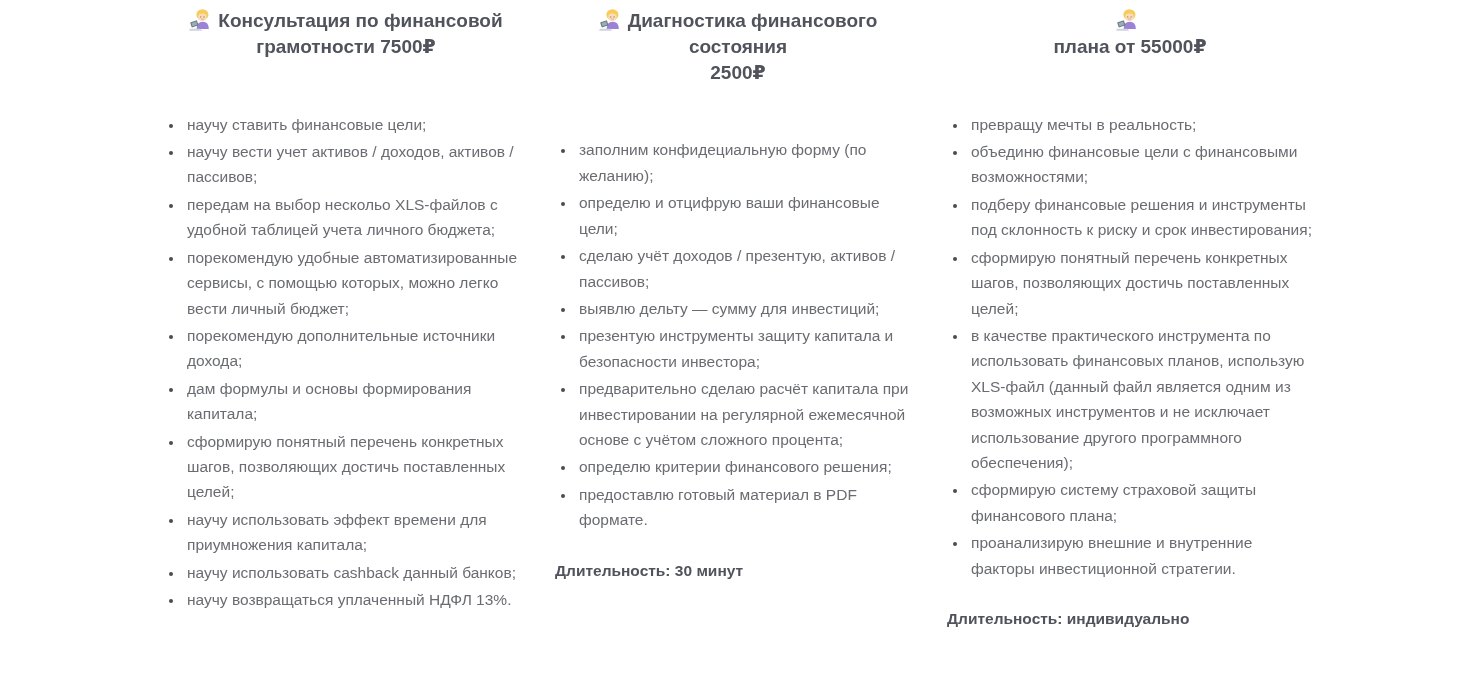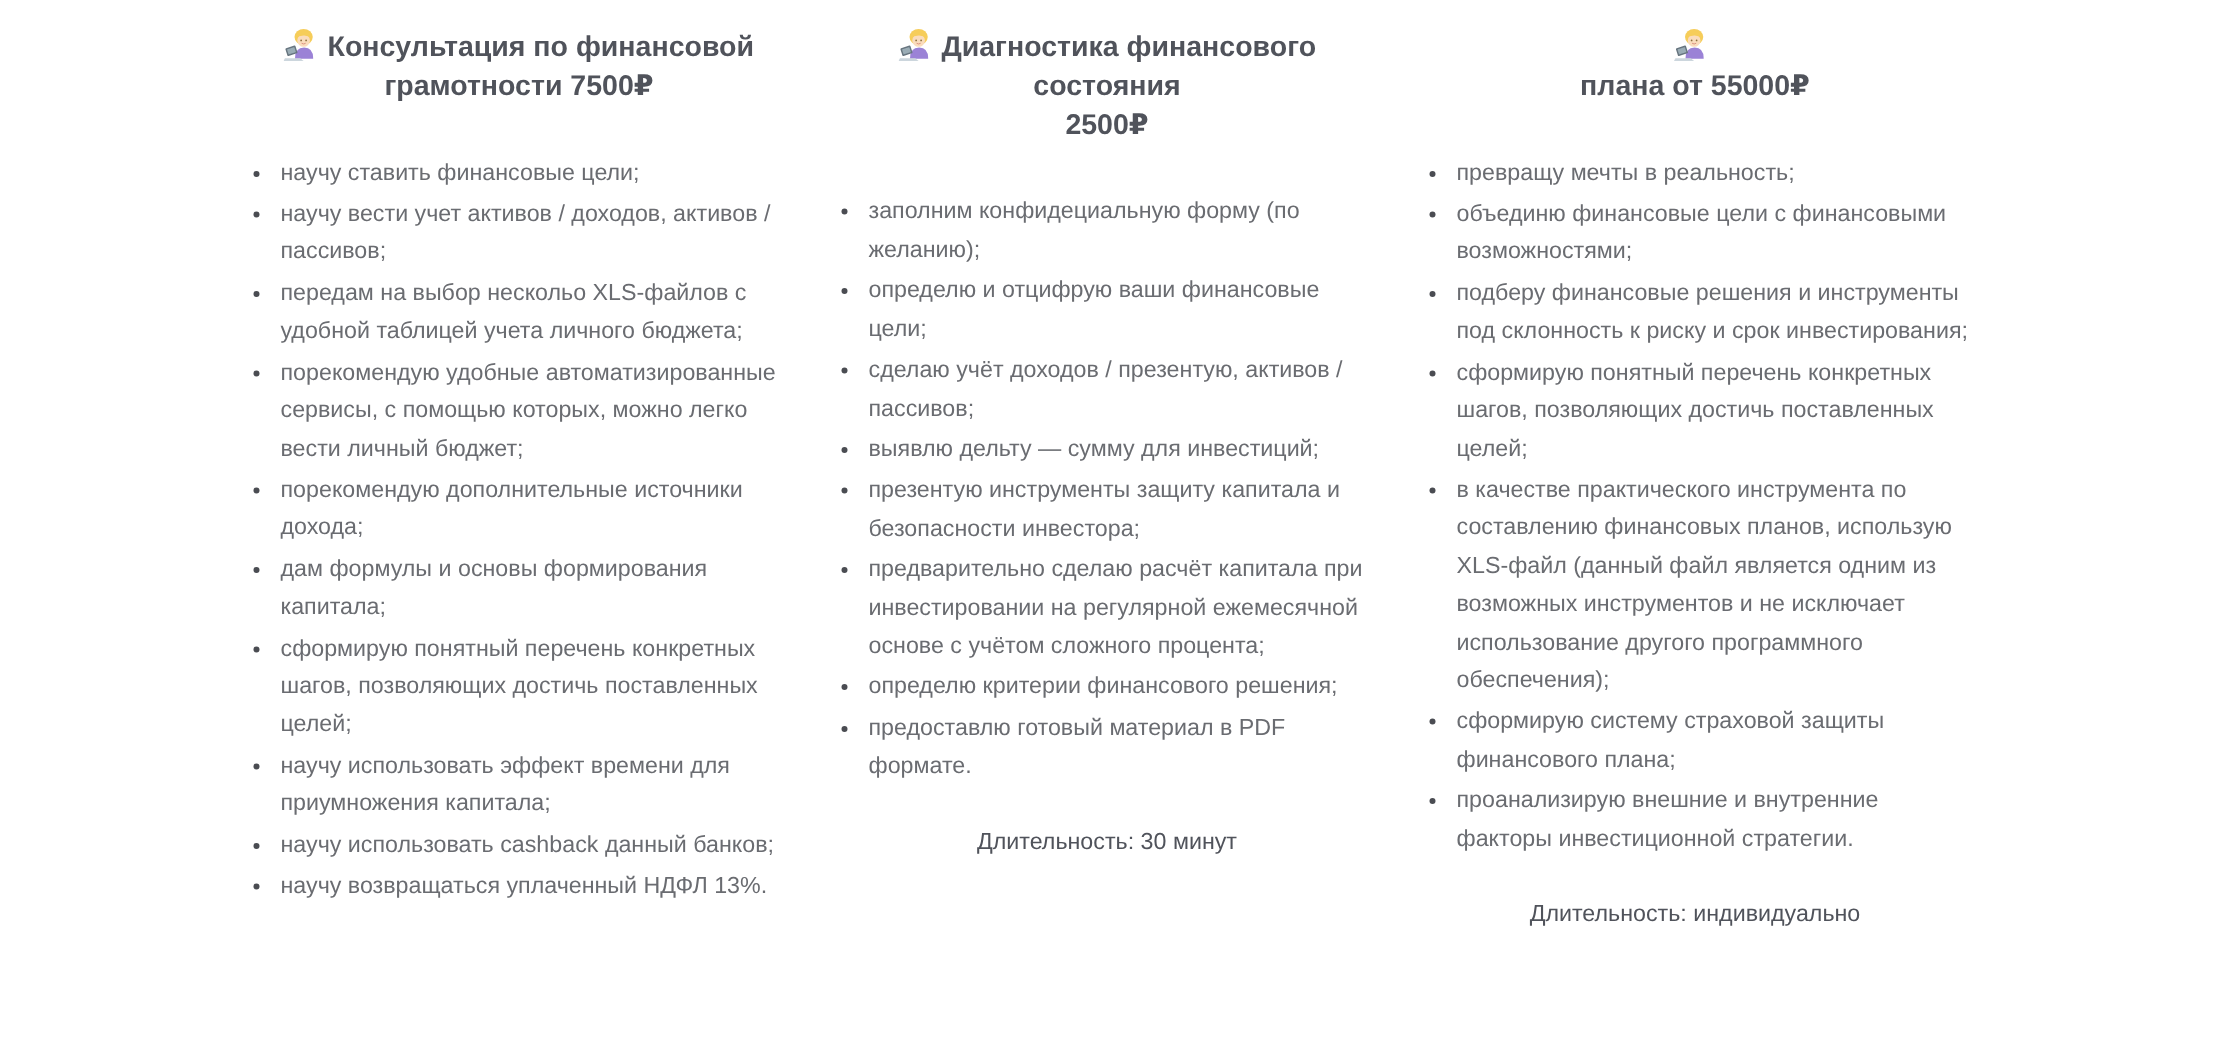--- a/index.html
+++ b/index.html
@@ -10,47 +10,46 @@
   }
   *{box-sizing:border-box;}
   html,body{margin:0;padding:0;}
   body{
     width:1476px;height:692px;overflow:hidden;
     background:var(--background);
     font-family:"Liberation Sans","DejaVu Sans",sans-serif;
     -webkit-font-smoothing:antialiased;
   }
   .grid{
-    width:1150px;margin:0 auto;padding-top:18px;
+    width:1150px;margin:0 auto;padding-top:8px;
     display:grid;grid-template-columns:repeat(3,1fr);
     column-gap:26px;row-gap:60px;
   }
   .card{min-width:0;}
   .card-title{
     margin:0;text-align:center;
     font-size:19px;font-weight:700;line-height:1.36;
     color:var(--heading-text);
   }
   .emoji{
     display:inline-block;width:23px;height:23px;
     margin-right:6px;vertical-align:-4px;
   }
   .emoji svg{width:100%;height:100%;display:block;}
   .card-list{
-    margin:32px 0 0;padding:0 0 0 21px;
+    margin:52px 0 0;padding:0 0 0 21px;
     font-size:15.5px;line-height:1.64;
     color:var(--body-text);
   }
   .card-list li{margin-bottom:2px;padding-left:3px;}
   .card-list li::marker{color:var(--bullet);font-size:13px;}
   .duration{
     margin:27px 0 0;
-    font-size:15.5px;font-weight:400;line-height:1.4;
+    font-size:15.5px;font-weight:700;line-height:1.4;
     color:var(--heading-text);
-    text-align:center;
   }
 </style>
 </head>
 <body>
 
 <svg width="0" height="0" style="position:absolute">
   <defs>
     <g id="tech-emoji">
       <ellipse cx="21" cy="10.5" rx="9.5" ry="8.5" fill="#f6cd5a"></ellipse>
       <circle cx="21" cy="14" r="6.6" fill="#fadcbc"></circle>
@@ -116,20 +115,20 @@
       <span class="emoji"><svg viewBox="0 0 36 36">
             <use href="#tech-emoji"></use>
           </svg></span><br>
       <span>плана от 55000₽</span>
     </h3>
     <ul class="card-list">
       <li>превращу мечты в реальность;</li>
       <li>объединю финансовые цели с финансовыми возможностями;</li>
       <li>подберу финансовые решения и инструменты под склонность к риску и срок инвестирования;</li>
       <li>сформирую понятный перечень конкретных шагов, позволяющих достичь поставленных целей;</li>
-      <li>в качестве практического инструмента по составлению финансовых планов, использую XLS-файл (данный файл является одним из возможных инструментов и не исключает использование другого программного обеспечения);</li>
+      <li>в качестве практического инструмента по использовать финансовых планов, использую XLS-файл (данный файл является одним из возможных инструментов и не исключает использование другого программного обеспечения);</li>
       <li>сформирую систему страховой защиты финансового плана;</li>
       <li>проанализирую внешние и внутренние факторы инвестиционной стратегии.</li>
     </ul>
     <p class="duration">Длительность: индивидуально</p>
   </section>
 
 </main>
 
 </body></html>

